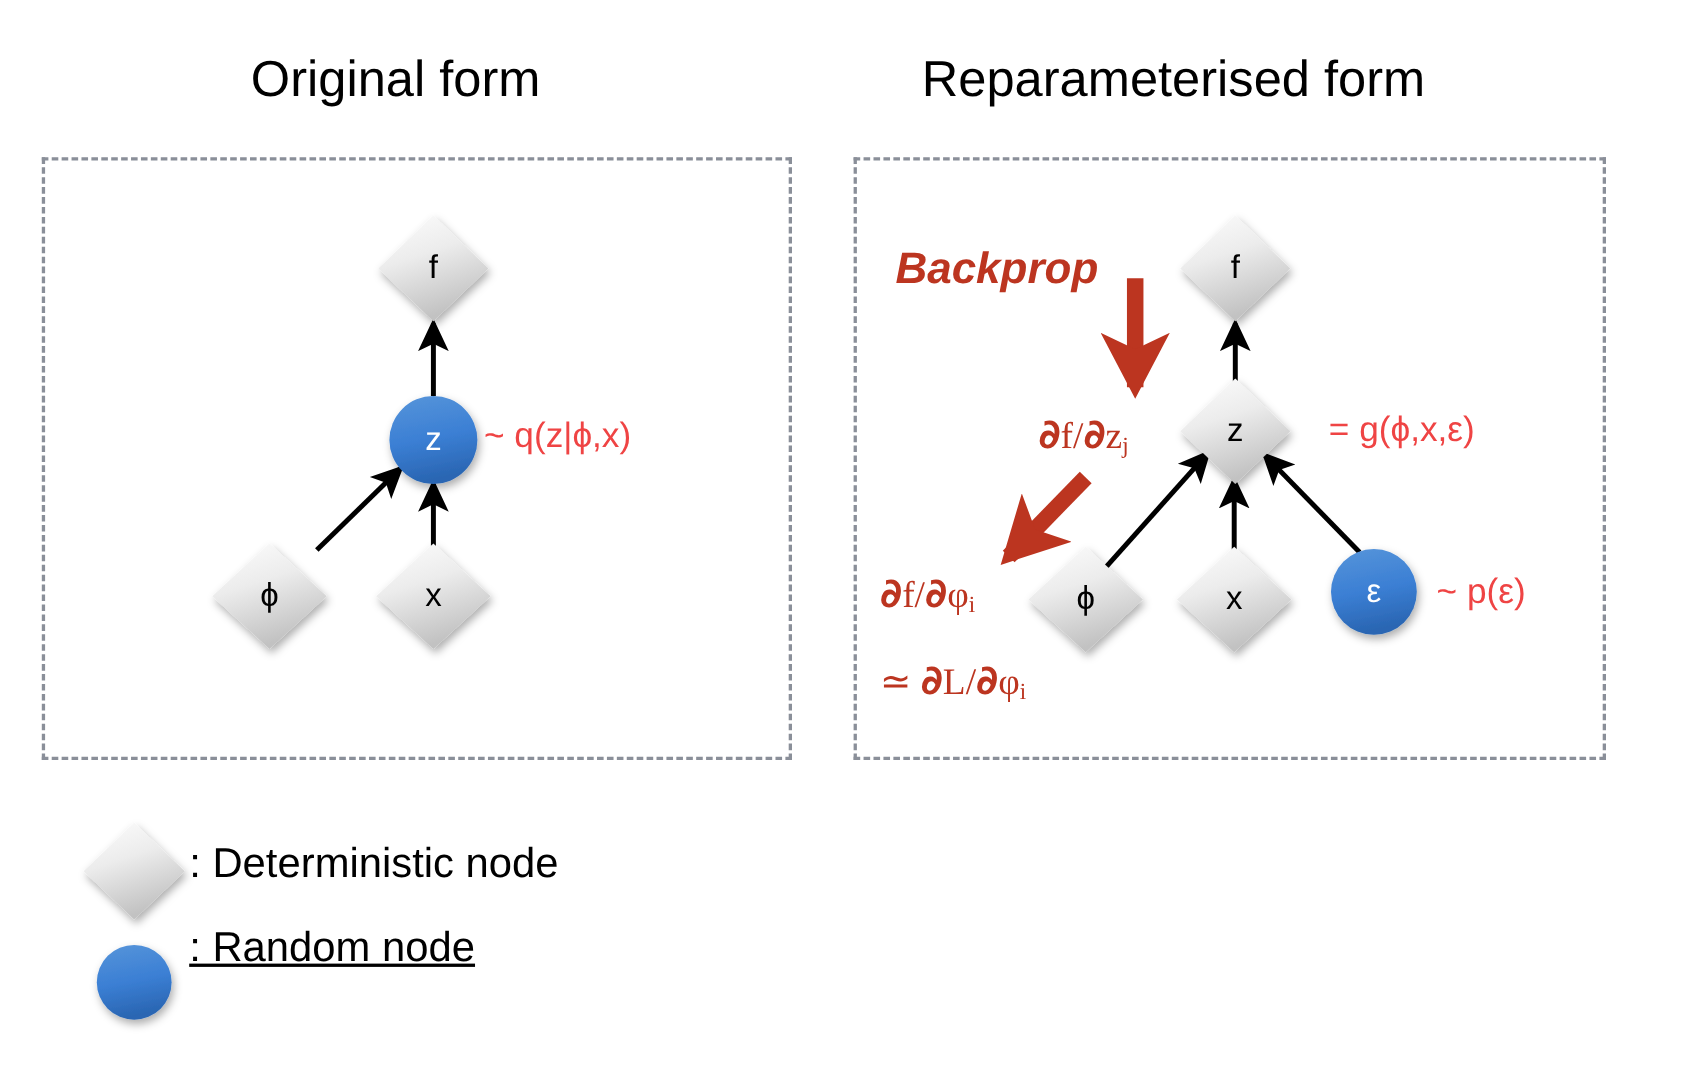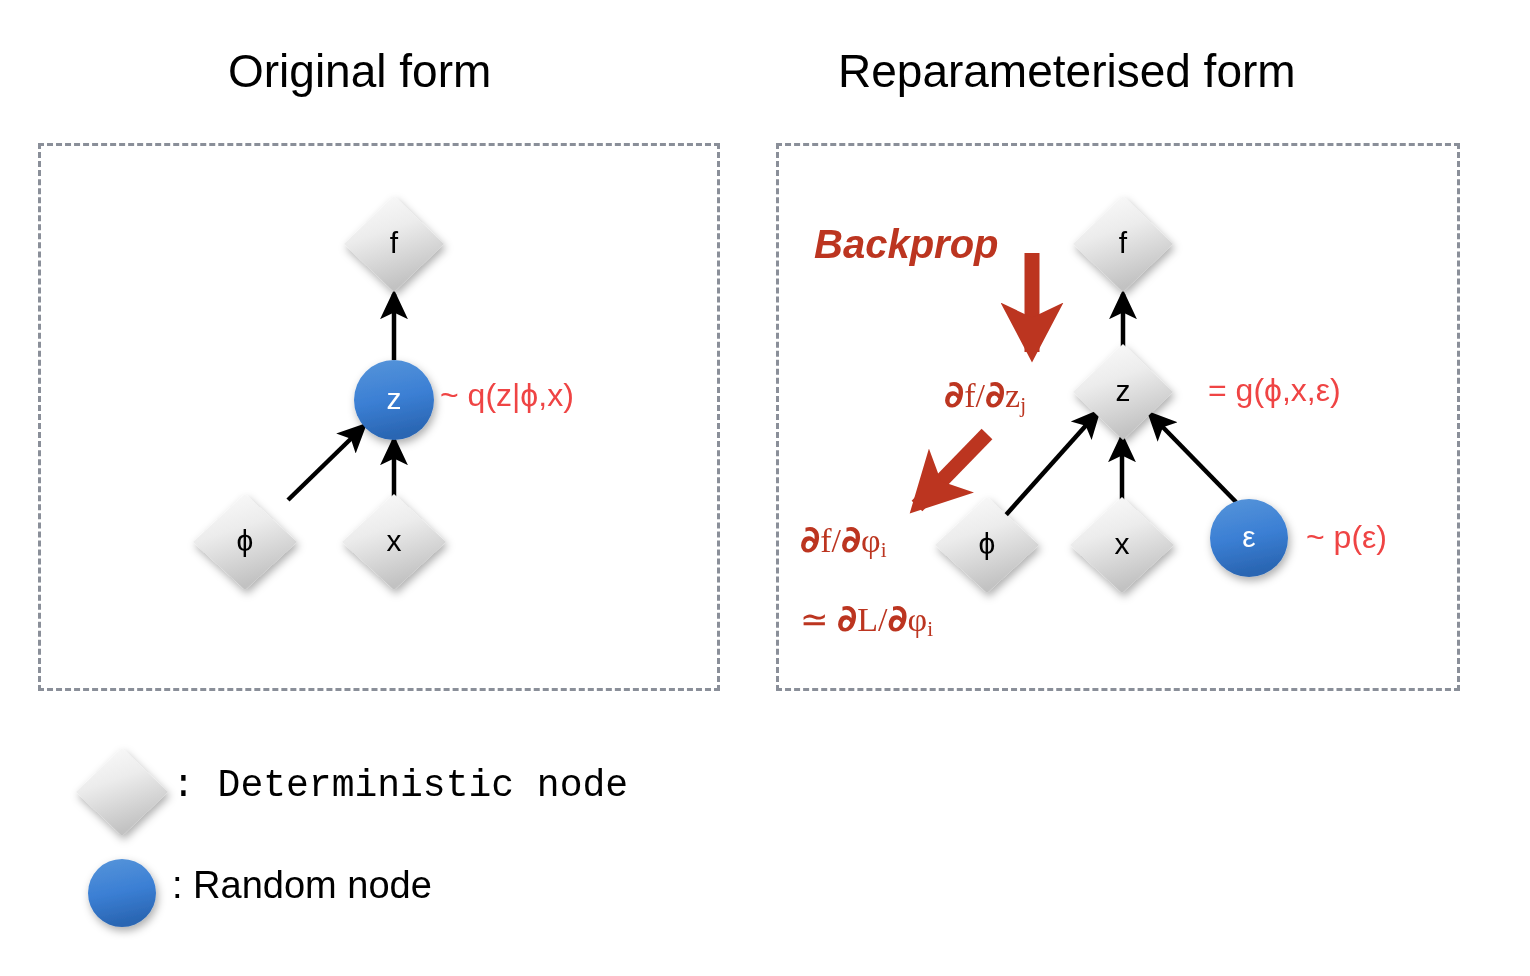--- a/index.html
+++ b/index.html
@@ -96,22 +96,22 @@
   #label-q     { left: 440px;  top: 377px; }
   #label-g     { left: 1172px; top: 372px; margin-left: 36px; }
   #label-pe    { left: 1306px; top: 519px; }
 
   .legend-text {
     position: absolute;
     font-size: 38px;
     color: #000000;
     white-space: nowrap;
   }
-  #legend-det  { left: 172px; top: 764px; font-family: Liberation Mono, monospace; }
-  #legend-rand { left: 172px; top: 864px; }
+  #legend-det  { left: 172px; top: 764px; }
+  #legend-rand { left: 172px; top: 841px; text-decoration: underline; }
 
   .citations {
     position: absolute;
     left: 1003px;
     top: 760px;
     font-size: 32px;
     color: #000000;
     line-height: 41px;
   }
   .citations div { white-space: nowrap; }

